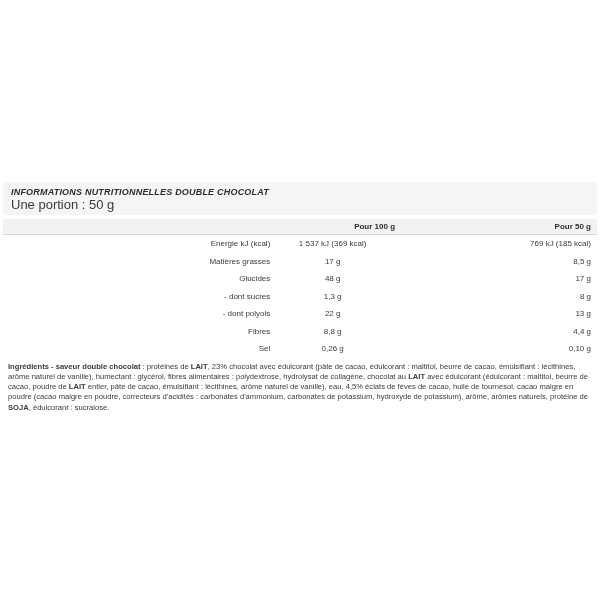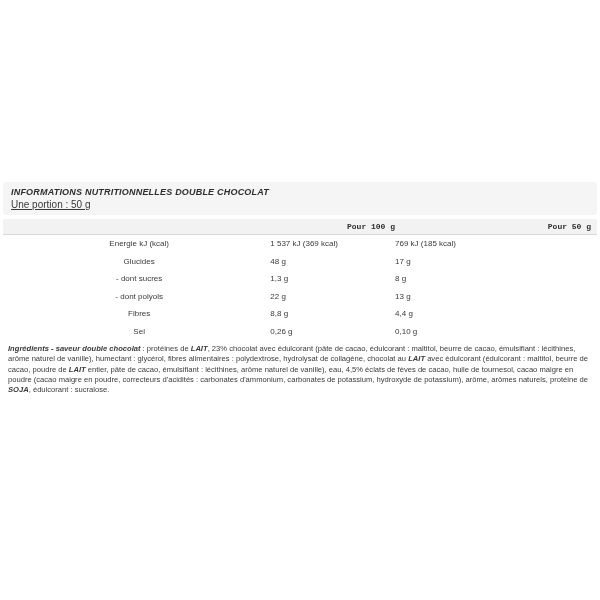--- a/index.html
+++ b/index.html
@@ -23,50 +23,50 @@
     background:var(--panel-bg);
     padding:5px 8px 6px 8px;
     border-radius:2px;
   }
   .head-title{
     font-size:9px;font-weight:bold;font-style:italic;
     letter-spacing:.2px;color:var(--title-text);
     text-transform:uppercase;line-height:10.5px;
   }
   .head-portion{
-    font-size:10px;line-height:9.5px;margin-top:2px;color:var(--text);text-decoration:underline;
+    font-size:13px;line-height:9.5px;margin-top:2px;color:var(--text);
   }
 
   table.nutri{
     width:100%;margin-top:4px;
     border-collapse:collapse;table-layout:fixed;
   }
   col.c1{width:45%;} col.c2{width:21%;} col.c3{width:34%;}
   thead th{
     background:var(--band-bg);
     border-bottom:1px solid var(--band-border);
     font-size:8px;font-weight:bold;color:var(--title-text);
-    padding:3px 0;line-height:9px;text-align:right;font-family:Liberation Mono, monospace;
+    padding:3px 0;line-height:9px;text-align:right;
   }
   thead th.h-spacer{padding-left:5px;}
   thead th.h-per50{padding-right:6px;}
   tbody td{
     font-size:8px;line-height:9.5px;color:var(--text);
     padding:4px 0;vertical-align:middle;
   }
-  td.label{text-align:center;padding-left:5px;}
-  td.v100{text-align:left;}
-  td.v50{padding-right:6px;}
+  td.label{text-align:right;padding-left:5px;}
+  td.v100{text-align:center;}
+  td.v50{text-align:right;padding-right:6px;}
 
   .ingredients{
     margin-top:4px;padding:0 6px 0 5px;
     font-size:7.6px;line-height:10.3px;color:var(--text);
     text-align:left;
   }
-  .ingredients .b{font-weight:bold;font-style:italic;}
+  .ingredients .b{font-weight:bold;}
 </style>
 </head>
 <body>
 
 <div class="panel">
 
   <div class="head-box">
     <div class="head-title">INFORMATIONS NUTRITIONNELLES DOUBLE CHOCOLAT</div>
     <div class="head-portion">Une portion : 50 g</div>
   </div>
@@ -82,20 +82,25 @@
         <th class="h-spacer"></th>
         <th>Pour 100 g</th>
         <th class="h-per50">Pour 50 g</th>
       </tr>
     </thead>
     <tbody>
       <tr>
         <td class="label">Energie kJ (kcal)</td>
         <td class="v100">1 537 kJ (369 kcal)</td>
         <td class="v50">769 kJ (185 kcal)</td>
+      </tr>
+      <tr>
+        <td class="label">Matières grasses</td>
+        <td class="v100">17 g</td>
+        <td class="v50">8,5 g</td>
       </tr>
       <tr>
         <td class="label">Glucides</td>
         <td class="v100">48 g</td>
         <td class="v50">17 g</td>
       </tr>
       <tr>
         <td class="label">- dont sucres</td>
         <td class="v100">1,3 g</td>
         <td class="v50">8 g</td>

